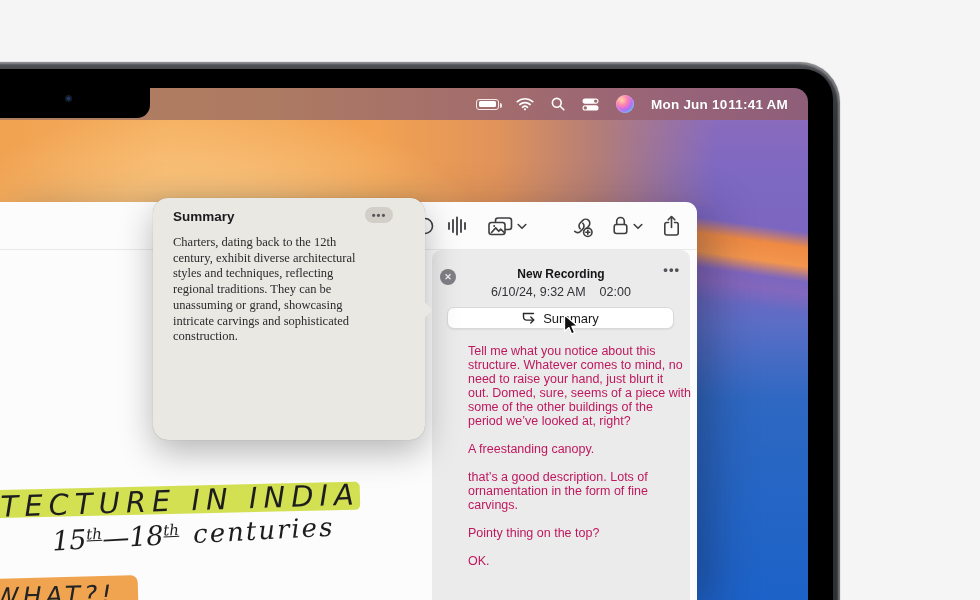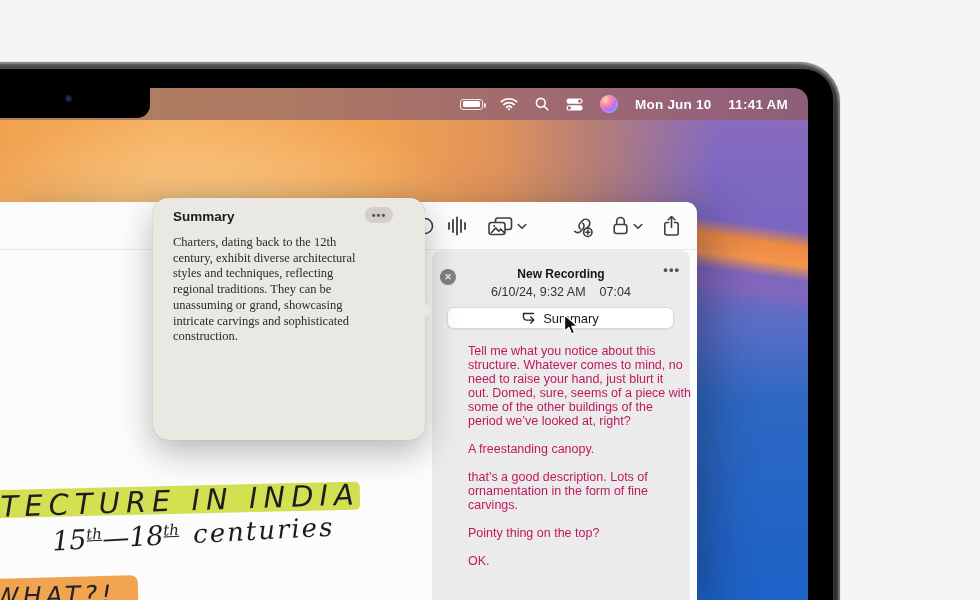--- a/index.html
+++ b/index.html
@@ -15,21 +15,21 @@
     background:#000; border-top-right-radius:30px; }
 
   
   .screen { position:absolute; left:-80px; top:88px; width:888px; height:512px;
     border-top-right-radius:14px; overflow:hidden; background:#000; z-index:1; }
 
   .menubar { position:absolute; left:0; top:0; width:100%; height:32px;
     background:linear-gradient(90deg,#b2815f 0%,#ad7a62 40%,#a26c6d 65%,#966279 88%,#8e5e78 100%); }
   .menubar-right { position:absolute; right:20px; top:0; height:32px; display:flex;
     align-items:center; gap:17px; color:#fff; }
-  .mb-datetime { font-size:13.5px; font-weight:600; letter-spacing:.2px; display:flex; gap:17px;
+  .mb-datetime { font-size:13.5px; font-weight:600; letter-spacing:.2px; display:flex; gap:1px;
     text-shadow:0 0 1px rgba(0,0,0,.15); }
   .battery { position:relative; width:23px; height:11px; border:1px solid rgba(255,255,255,.85);
     border-radius:3px; }
   .battery .fill { position:absolute; left:1.5px; top:1.5px; bottom:1.5px; width:17px;
     background:#fff; border-radius:1.5px; }
   .battery .nub { position:absolute; right:-3.5px; top:3px; width:2px; height:5px;
     background:rgba(255,255,255,.85); border-radius:0 2px 2px 0; }
   .siri { width:18px; height:18px; border-radius:50%;
     background:radial-gradient(circle at 32% 28%, #ffd9a0 0%, #ff7eb3 32%, #b96df5 58%, #3fb6f5 82%, #2d8cf0 100%);
     box-shadow:inset 0 0 2px rgba(255,255,255,.6); }
@@ -230,21 +230,21 @@
     <div class="hl-orange">
       <div class="hand3">WHAT?!</div>
     </div>
   </div>
 
   <div class="panel">
     <div class="close-btn">✕</div>
     <div class="panel-title">New Recording</div>
     <div class="panel-date">
       <span>6/10/24, 9:32 AM</span>
-      <span>07:04</span>
+      <span>02:00</span>
     </div>
     <div class="panel-more">•••</div>
     <div class="summary-btn">
       <svg width="14" height="12" viewBox="0 0 14 12">
         <path d="M1.5 1.5 h10"></path>
         <path d="M1.5 1.5 v3.6 a3 3 0 0 0 3 3 h6.5"></path>
         <polyline points="8.8,5.1 11.8,8.1 8.8,11.1"></polyline>
       </svg>
       <span>Summary</span>
     </div>

